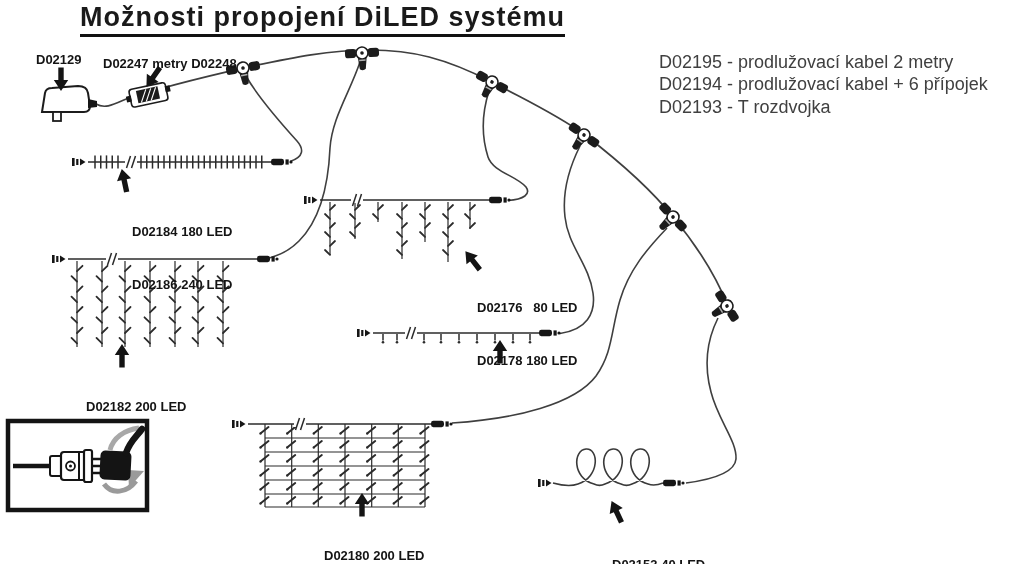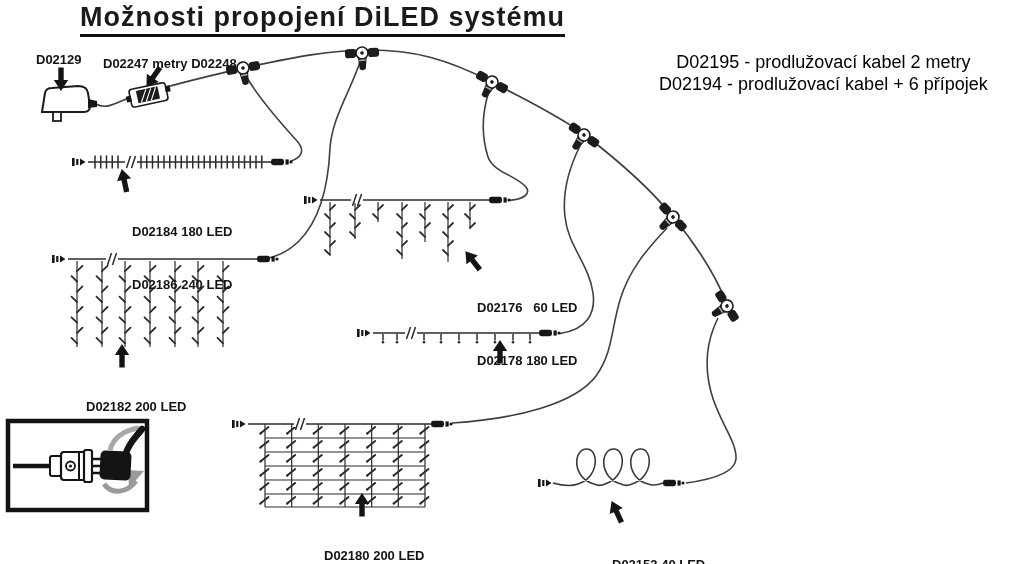--- a/index.html
+++ b/index.html
@@ -1,21 +1,21 @@
 <!DOCTYPE html>
 <html><head>
 <meta charset="utf-8">
 <style>
   html,body{margin:0;padding:0;background:#fff;}
   .stage{position:relative;width:1012px;height:564px;background:#fff;overflow:hidden;
-         font-family:"Liberation Sans",sans-serif;color:#1a1a1a;text-align:center;}
+         font-family:"Liberation Sans",sans-serif;color:#1a1a1a;}
   svg.art{position:absolute;left:0;top:0;}
   .title{position:absolute;left:80px;top:2px;font-size:27px;font-weight:bold;letter-spacing:1px;
          border-bottom:3px solid #111;padding-bottom:1px;white-space:pre;}
-  .legend{position:absolute;left:659px;top:51px;font-size:18px;line-height:22.4px;color:#000000;}
+  .legend{position:absolute;left:659px;top:51px;font-size:18px;line-height:22.4px;color:#404040;}
   .legend div{white-space:pre;}
   .lbl{position:absolute;font-size:13px;font-weight:bold;line-height:17.5px;color:#141414;white-space:pre;}
 </style>
 </head>
 <body>
 
 <div class="stage">
 
   <svg class="art" width="1020" height="564" viewBox="0 0 1020 564">
     <defs>
@@ -410,32 +410,33 @@
         <path d="M126,453 C130,441 137,436 142,429" fill="none" stroke="#141414" stroke-width="6.5" stroke-linecap="round"></path>
       </g>
     </g>
   </svg>
 
   <div class="title">Možnosti propojení DiLED systému</div>
 
   <div class="legend">
     <div>D02195 - prodlužovací kabel 2 metry</div>
     <div>D02194 - prodlužovací kabel + 6 přípojek</div>
+    <div>D02193 - T rozdvojka</div>
   </div>
 
   <div class="lbl" style="left:36px;top:51px">D02129</div>
   <div class="lbl" style="left:103px;top:55px">D02247 metry D02248</div>
 
   <div class="lbl" style="left:132px;top:188px">
     <div>D02184 180 LED</div>
     <div>D02186 240 LED</div>
   </div>
 
   <div class="lbl" style="left:477px;top:264px">
-    <div>D02176   60 LED</div>
+    <div>D02176   80 LED</div>
     <div>D02178 180 LED</div>
   </div>
 
   <div class="lbl" style="left:86px;top:363px">
     <div>D02182 200 LED</div>
   </div>
 
 
   <div class="lbl" style="left:324px;top:512px">
     <div>D02180 200 LED</div>

